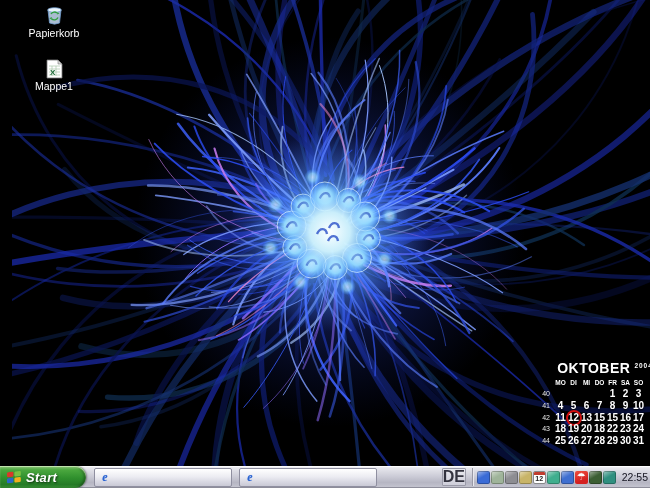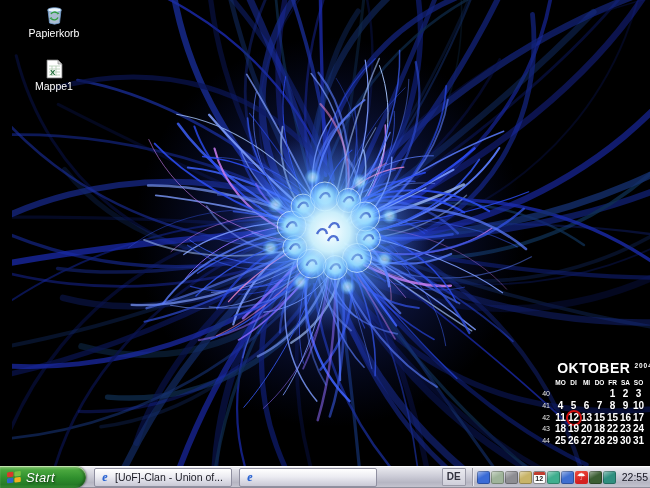--- a/index.html
+++ b/index.html
@@ -47,42 +47,42 @@
     box-shadow:inset 0 1px 0 #fdfdfe, inset 0 -1px 0 #8d8d9a;
     display:flex;align-items:center;
   }
   .start{
     height:22px;min-width:66px;display:flex;align-items:center;gap:4px;
     padding:0 14px 0 6px;border-radius:0 11px 11px 0;cursor:pointer;
     background:linear-gradient(#8fce7a 0%,#4aa73e 18%,#2f8f2d 55%,#257a26 85%,#3c9a39 100%);
     box-shadow:inset 0 1px 1px #c8eab4, inset -2px 0 3px rgba(0,0,0,.35), 1px 0 2px rgba(0,0,0,.4);
   }
   .start .s-lbl{
-    color:#fff;font-size:13px;font-weight:normal;font-style:italic;
+    color:#fff;font-size:13px;font-weight:bold;font-style:italic;
     text-shadow:1px 1px 2px rgba(0,0,0,.6);letter-spacing:.3px;
   }
   .tasks{display:flex;gap:7px;margin-left:8px;}
   .task{
     width:128px;height:17px;display:flex;align-items:center;gap:4px;padding:0 4px;
     border:1px solid #8f8fa0;border-radius:2px;cursor:pointer;
     background:linear-gradient(#ffffff 0%,#ececf2 45%,#d5d5e0 80%,#c9c9d5 100%);
     box-shadow:inset 0 1px 0 #fff;
   }
   .ie{
     flex:0 0 auto;width:12px;height:12px;line-height:12px;text-align:center;
     font-family:"Liberation Serif",serif;font-weight:bold;font-style:italic;
     font-size:12px;color:#2b64d2;text-shadow:0 0 1px #9ab4e8;
   }
   .task .t-lbl{
     font-size:10.5px;color:#1b1b24;white-space:nowrap;overflow:hidden;text-overflow:ellipsis;
   }
   .tb-spacer{flex:1;}
   .lang{
     width:22px;height:16px;line-height:16px;text-align:center;
-    font-size:10px;font-weight:bold;color:#33333f;cursor:pointer;
+    font-size:16px;font-weight:bold;color:#33333f;cursor:pointer;
     background:linear-gradient(#e9e9ef,#cfcfda);border:1px solid #9a9aa8;border-radius:1px;
   }
   .tray-divider{width:1px;height:18px;margin:0 4px 0 6px;background:#9a9aa6;box-shadow:1px 0 0 #e8e8ee;}
   .tray{display:flex;align-items:center;gap:1px;}
   .tray .ti{
     width:13px;height:13px;border-radius:2px;cursor:pointer;position:relative;
     display:flex;align-items:center;justify-content:center;overflow:hidden;
   }
   .tray .ti .cal12{font-size:7px;font-weight:bold;color:#222;line-height:7px;}
   .tray .ti.cal{background:#fff;border:1px solid #888;box-sizing:border-box;}
@@ -518,21 +518,20 @@
         <rect x="1" y="8.5" width="6.4" height="5" rx="1.2" fill="#2a66c8"></rect>
         <rect x="8.4" y="8.5" width="6.4" height="5" rx="1.2" fill="#f0b01d"></rect>
       </g>
     </svg>
     <span class="s-lbl">Start</span>
   </div>
 
   <div class="tasks">
     <div class="task">
       <span class="ie">e</span>
-      <span class="t-lbl">[UoF]-Clan - Union of...</span>
     </div>
     <div class="task">
       <span class="ie">e</span>
     </div>
   </div>
 
   <div class="tb-spacer"></div>
 
   <div class="lang">DE</div>
   <div class="tray-divider"></div>

